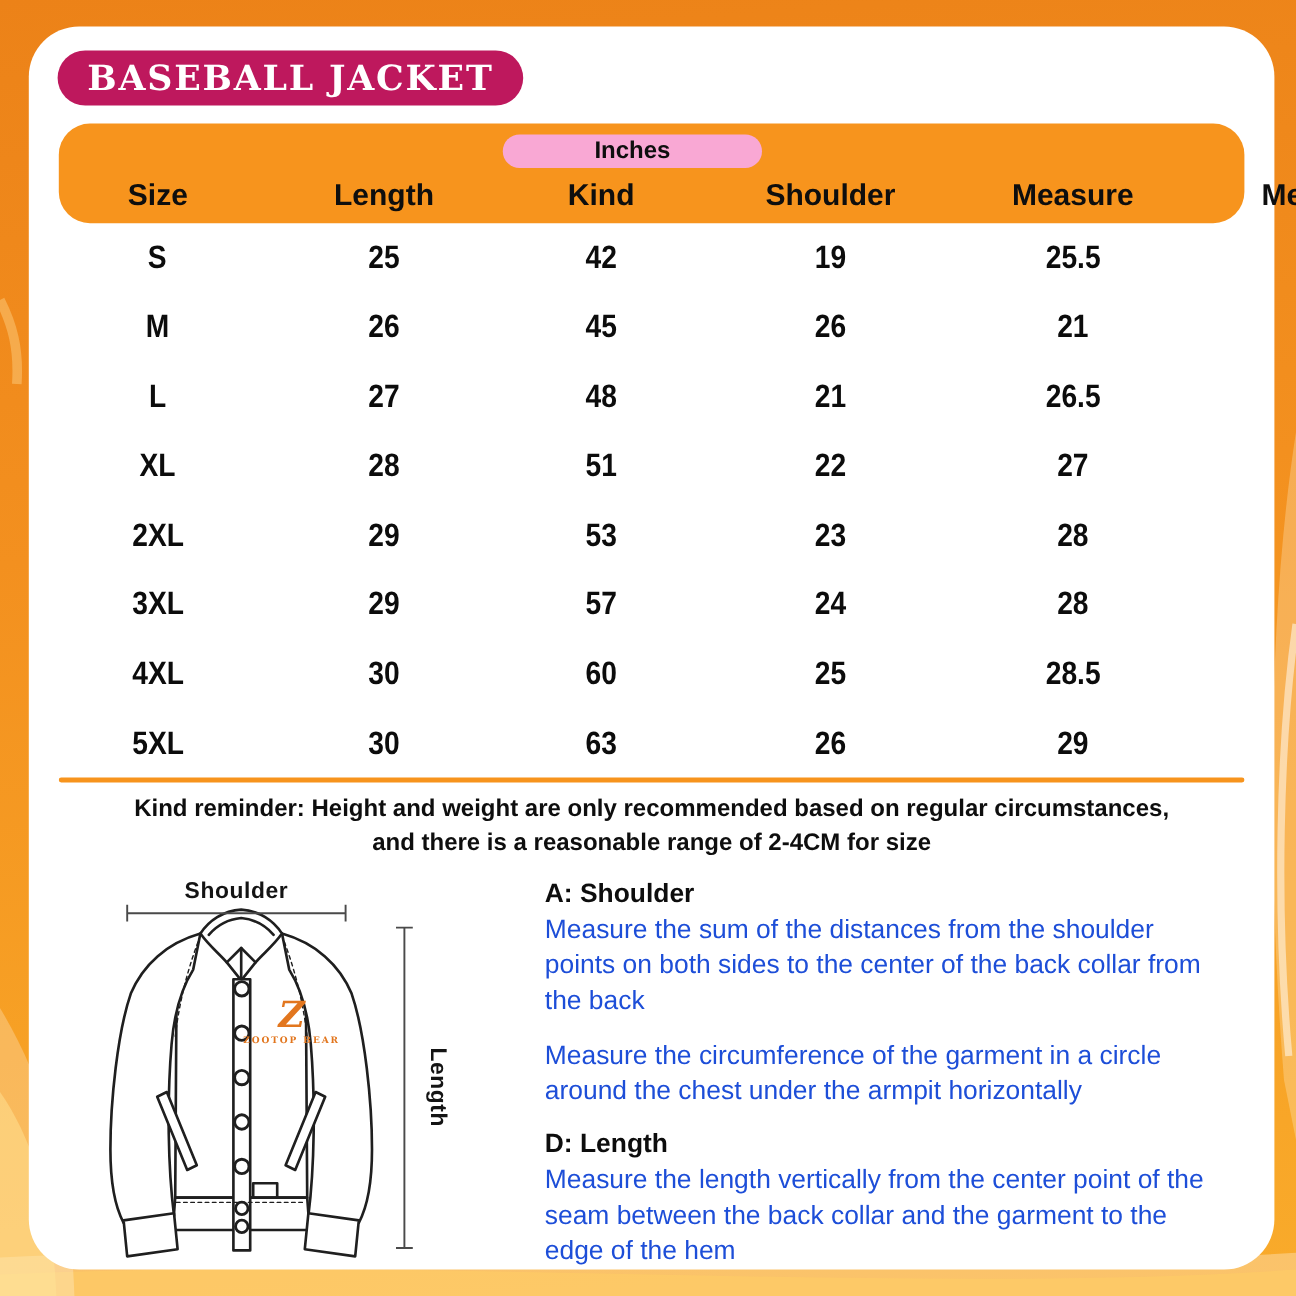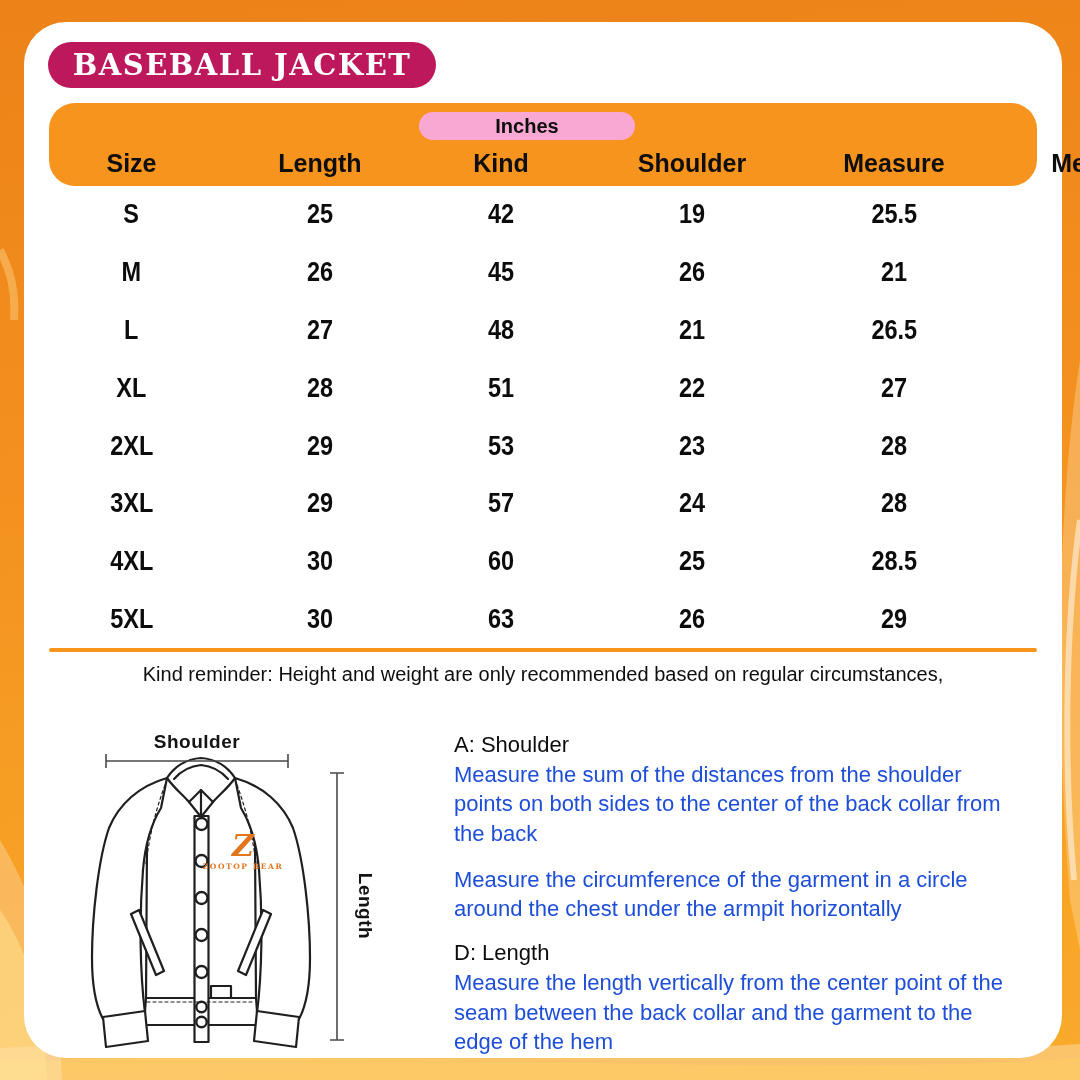--- a/index.html
+++ b/index.html
@@ -25,26 +25,26 @@
   .hcell{text-align:center;font-size:25px;font-weight:bold;color:#0e0e0e;}
   
   .tbody{position:absolute;left:25px;top:164px;width:988px;}
   .trow{height:57.8px;align-items:center;}
   .tcell{text-align:center;font-size:27px;font-weight:bold;color:#0c0c0c;}
   .tcell span{display:inline-block;transform:scaleX(0.87);}
   .divider{position:absolute;left:25px;top:626px;width:988px;height:4px;
     background:#F7941D;border-radius:2px;}
   
   .reminder{position:absolute;left:0;top:638px;width:100%;text-align:center;
-    font-size:20px;font-weight:normal;color:#0e0e0e;line-height:1.4;}
+    font-size:20px;font-weight:bold;color:#0e0e0e;line-height:1.4;}
   
   .diagram{position:absolute;left:51px;top:706px;width:345px;height:326px;}
   
   .guide{position:absolute;left:430px;top:710px;width:562px;}
-  .guide h3{margin:0 0 2px 0;font-size:22px;font-weight:normal;color:#0d0d0d;}
+  .guide h3{margin:0 0 2px 0;font-size:22px;font-weight:bold;color:#0d0d0d;}
   .guide p{margin:0 0 17px 0;font-size:22px;color:#1d4ed8;line-height:1.33;}
   svg text{font-family:"Liberation Sans",sans-serif;}
 </style>
 </head>
 <body>
 
 <div class="stage">
   <svg class="bg-waves" viewBox="0 0 1080 1080" preserveAspectRatio="none">
     <path d="M0,1048 C300,1032 700,1068 1080,1044 L1080,1080 L0,1080 Z" fill="rgba(255,255,255,0.30)"></path>
     <path d="M0,1062 C350,1046 760,1080 1080,1058 L1080,1080 L0,1080 Z" fill="rgba(255,206,100,0.55)"></path>
@@ -138,20 +138,21 @@
           <div class="tcell"><span>26</span></div>
           <div class="tcell"><span>29</span></div>
           <div class="tcell"><span>24</span></div>
         </div>
       </div>
 
     <div class="divider"></div>
 
     <div class="reminder">
       <div>Kind reminder: Height and weight are only recommended based on regular circumstances,</div>
+      <div>and there is a reasonable range of 2-4CM for size</div>
     </div>
 
     <div class="diagram">
       <svg viewBox="0 0 345 326" width="345" height="326">
         <g stroke="#1f1f1f" stroke-width="2.2" fill="#ffffff" stroke-linejoin="round" stroke-linecap="round">
 
           <path d="M 92,50 C 100,43 112,39 126,39 C 140,39 152,43 160,50 C 170,62 177,85 180,115 L 181,270 L 71,270 L 72,115 C 75,85 82,62 92,50 Z"></path>
 
           <path d="M 71,270 L 181,270 L 183,297 L 69,297 Z"></path>
           <path d="M 136,270 L 136,258 L 156,258 L 156,270" fill="none"></path>

